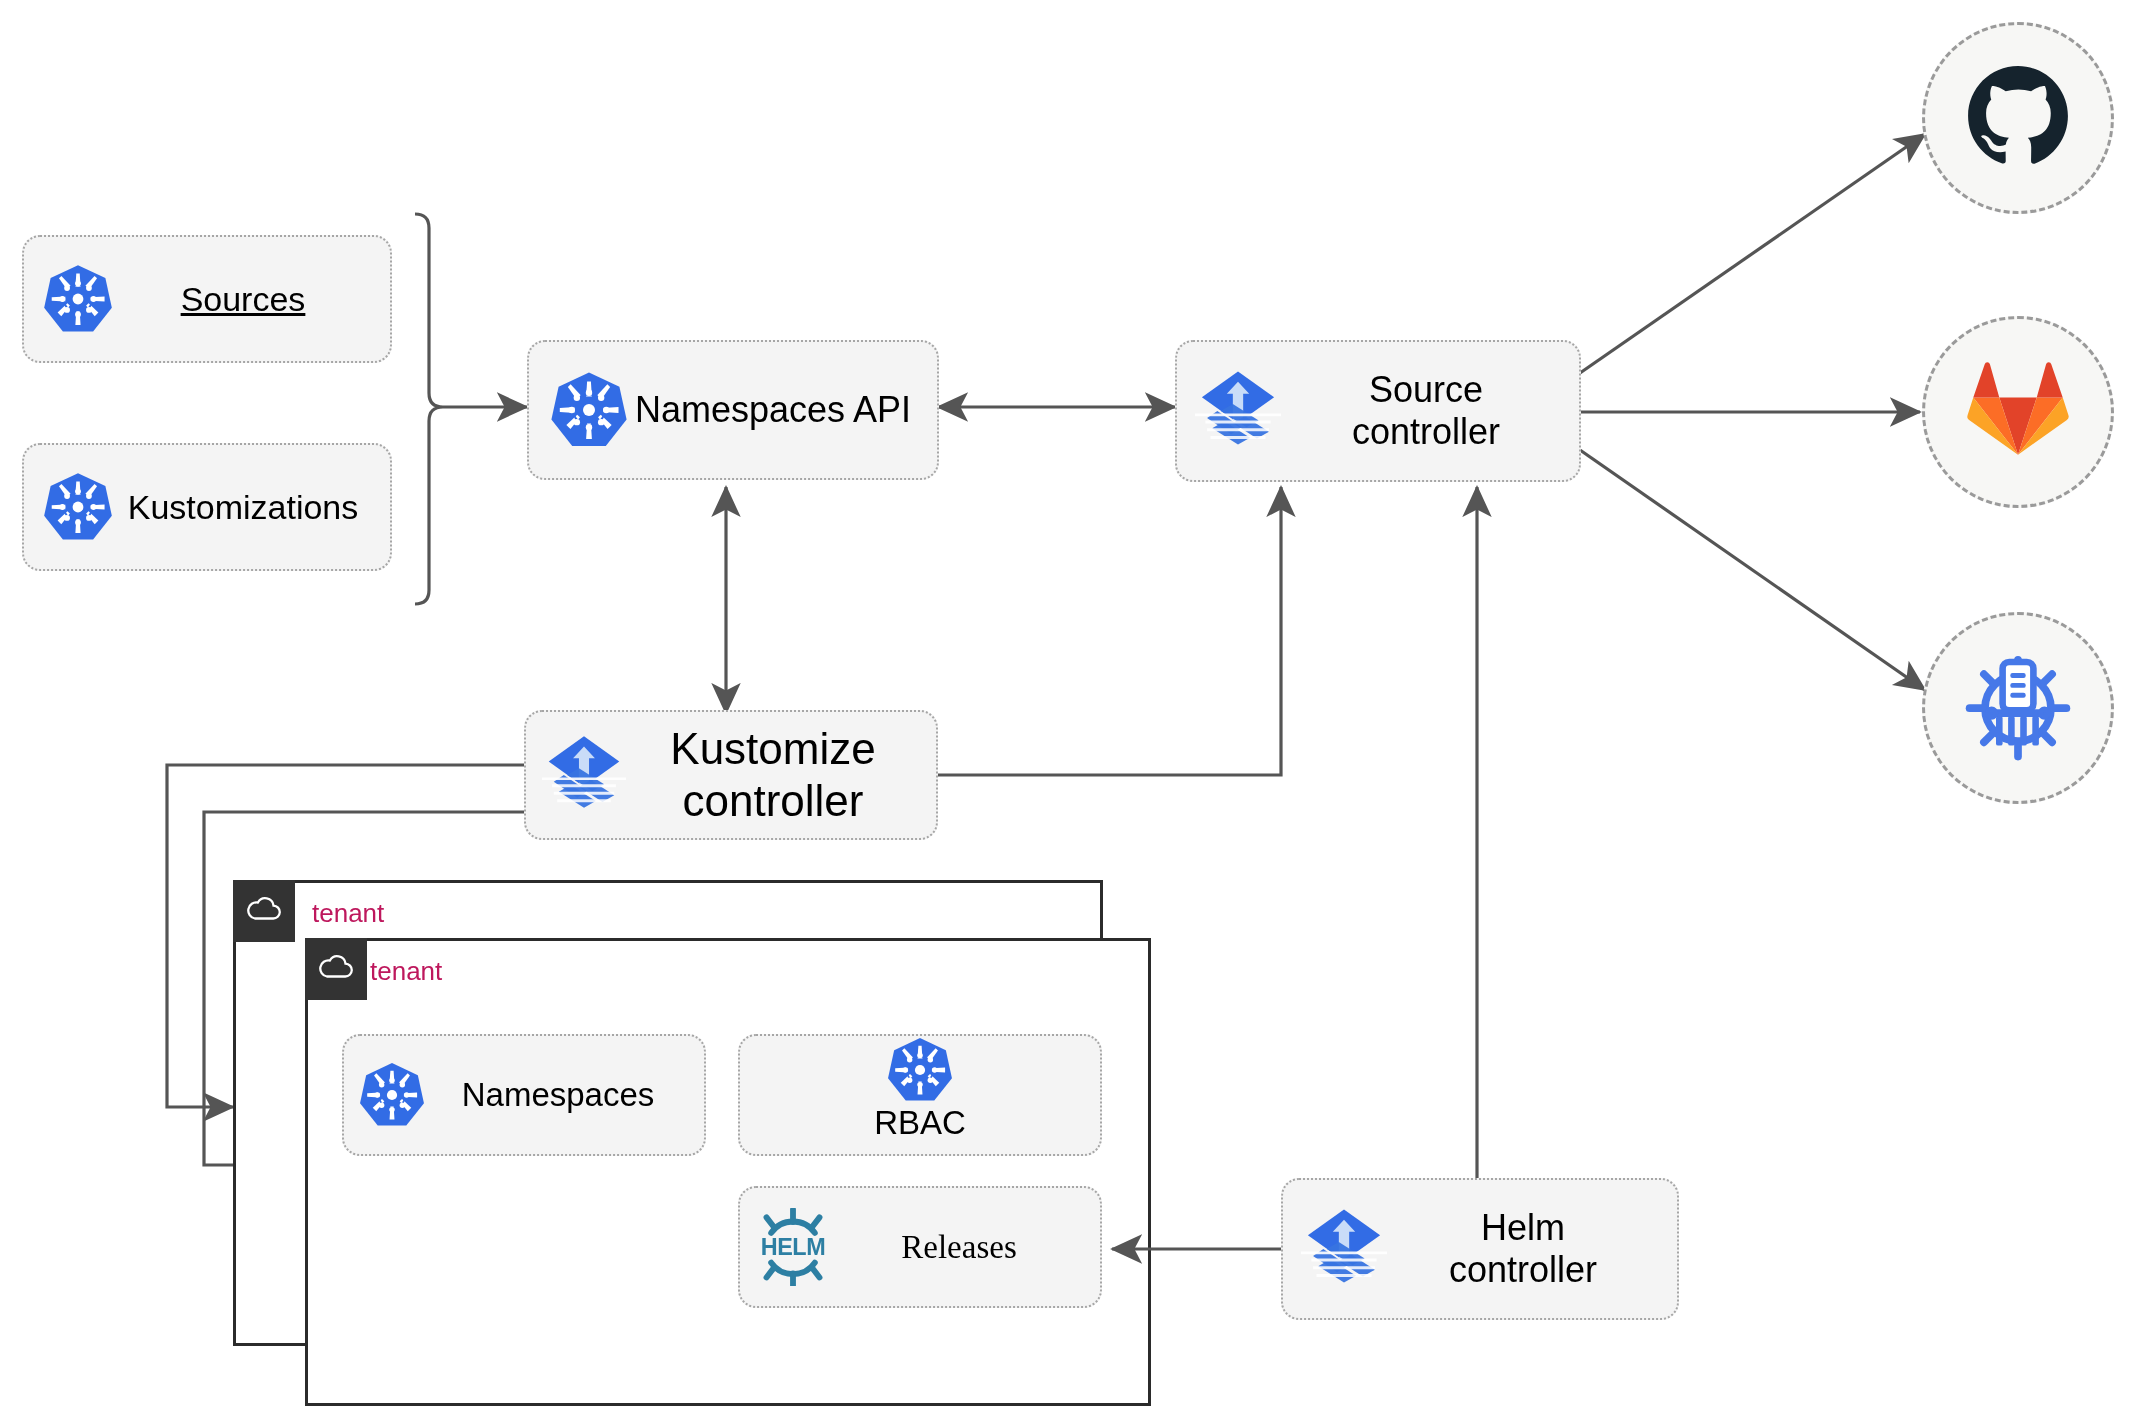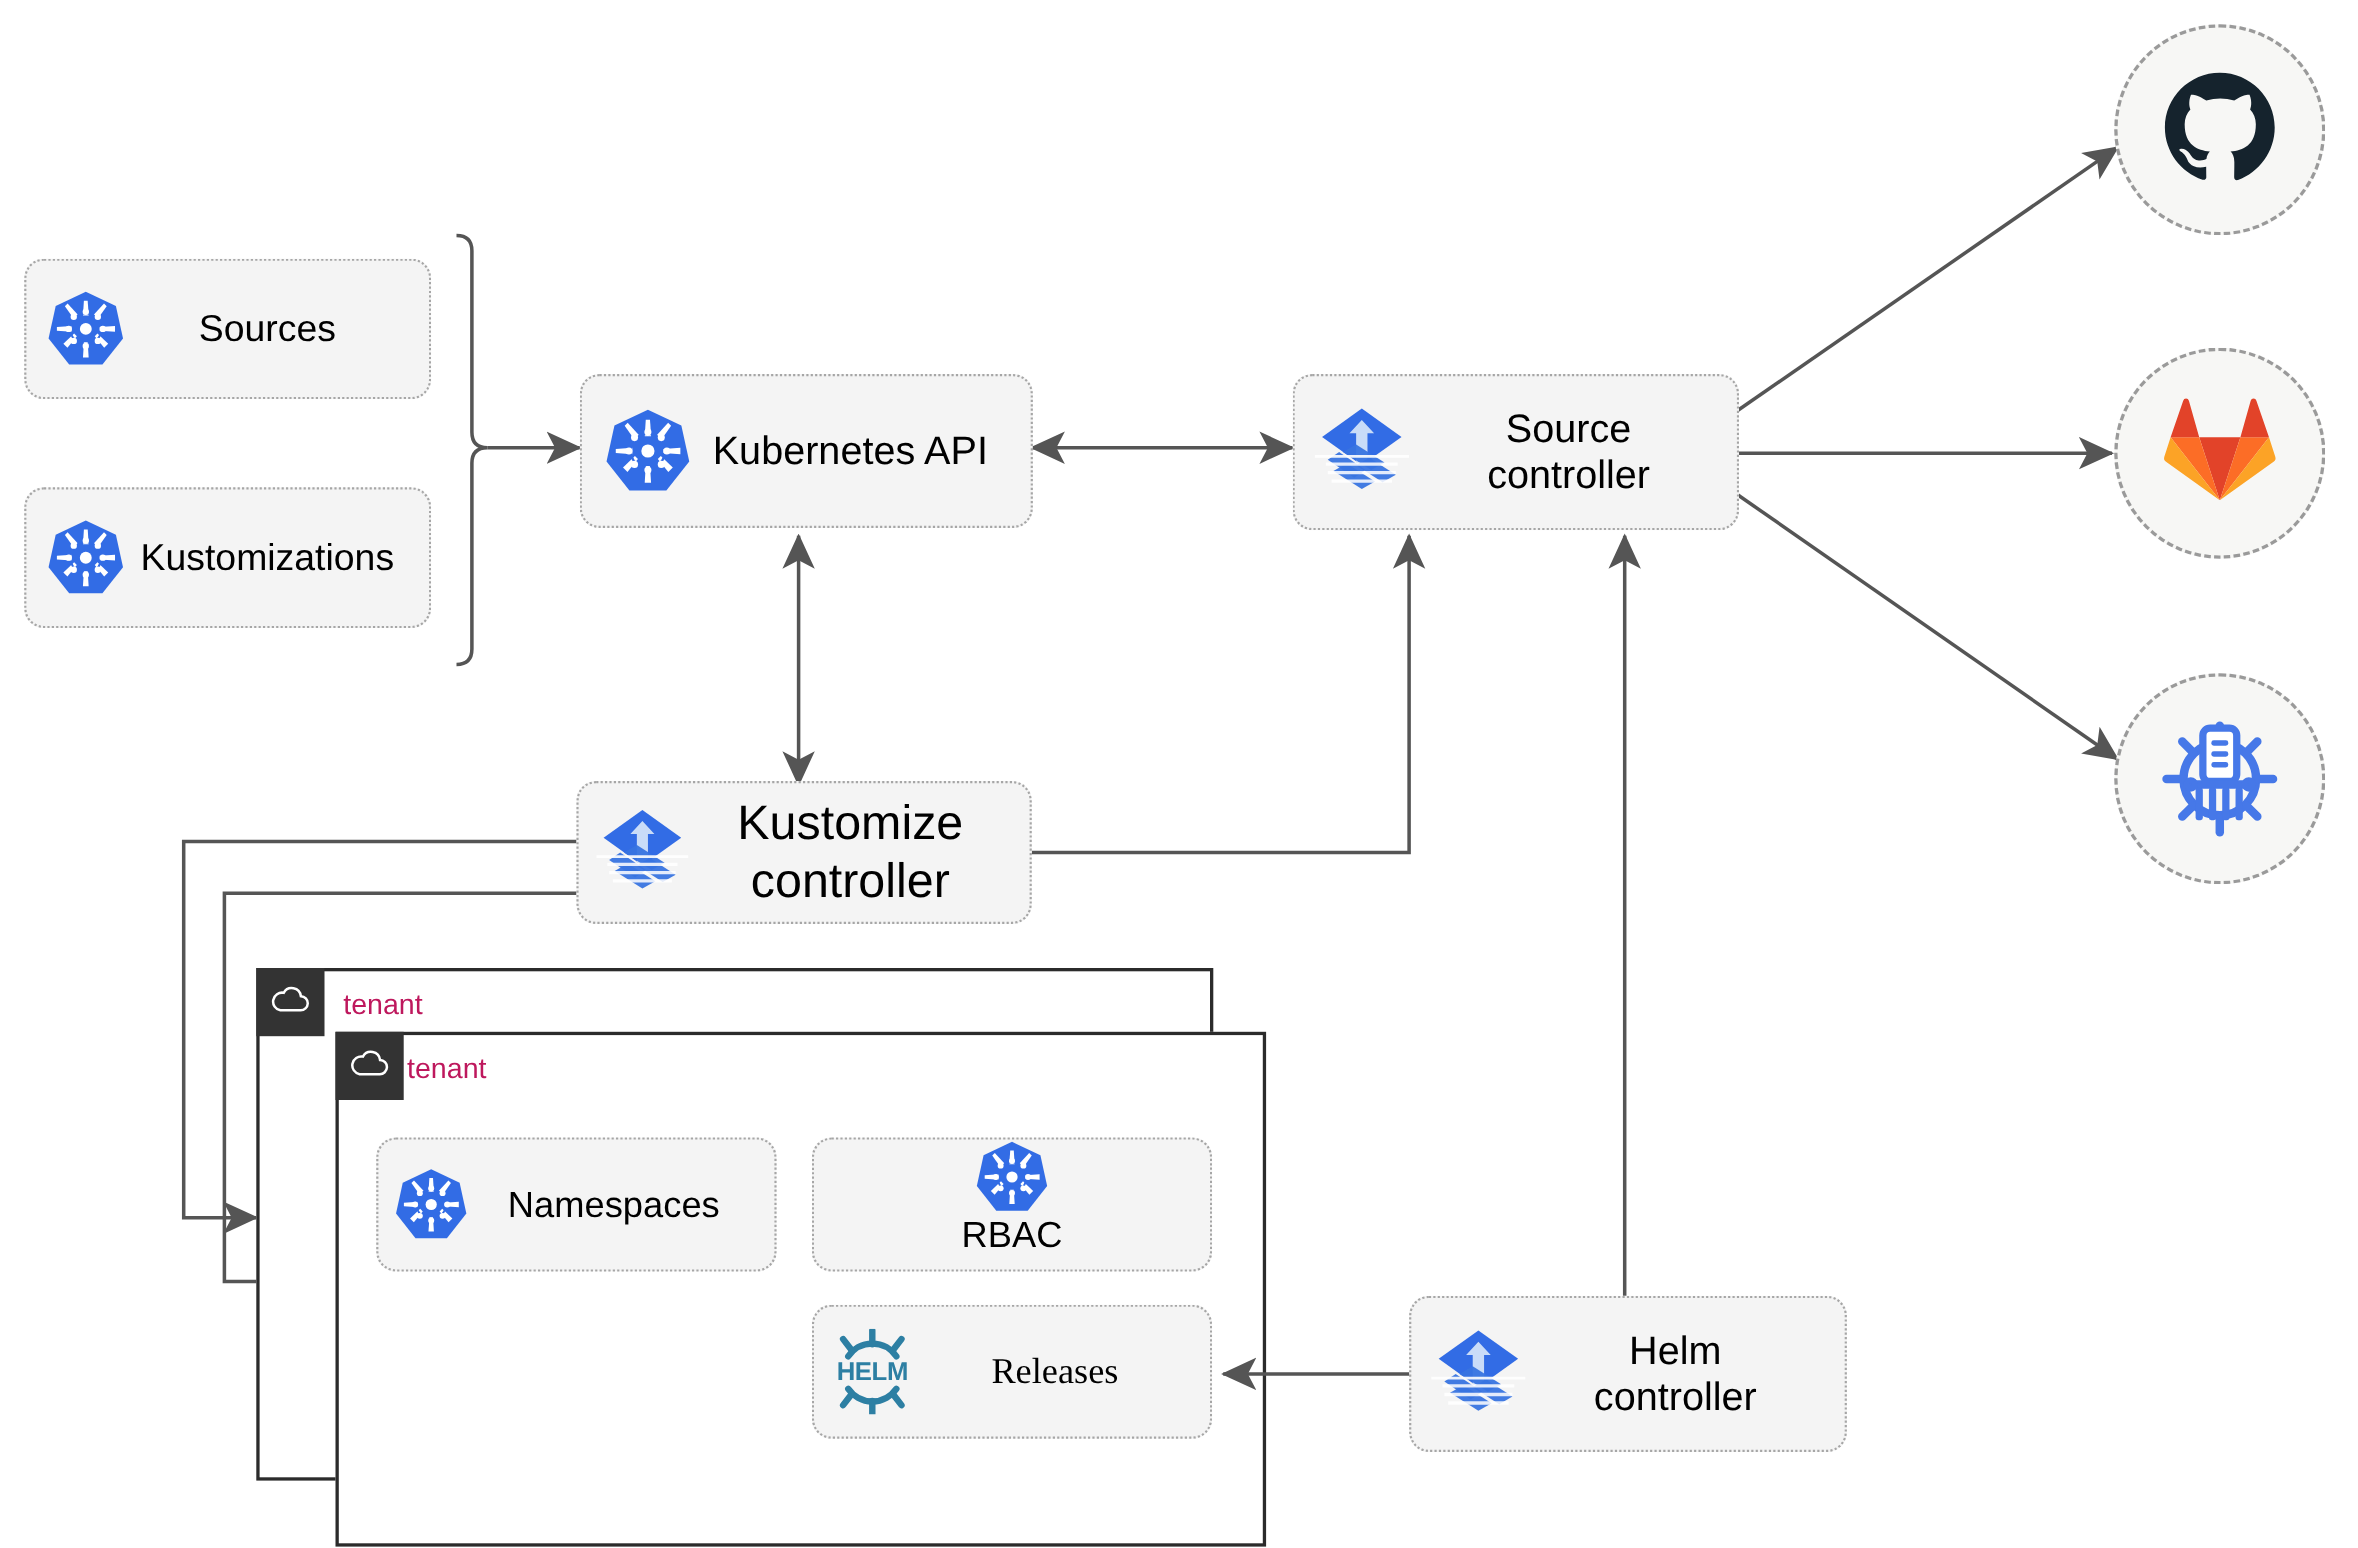--- a/index.html
+++ b/index.html
@@ -232,21 +232,21 @@
       <path d="M 1580 412 L 1920 412" marker-end="url(#ah)"></path>
 
       <path d="M 1580 450 L 1925 690" marker-end="url(#ah)"></path>
 
       <path d="M 524 765 L 167 765 L 167 1107 L 233 1107" marker-end="url(#ah)"></path>
 
       <path d="M 524 812 L 204 812 L 204 1165 L 288 1165" marker-end="url(#ah)"></path>
     </g>
   </svg>
 
-  <div class="node" style="left:22px; top:235px; width:370px; height:128px; padding:0 18px;">
+  <div class="node" style="left:22px; top:235px; width:370px; height:128px; padding:0 18px;text-decoration:underline;">
     <span class="ico">
       <svg width="72" height="72" viewBox="0 0 100 100">
           <use href="#sym-kubernetes"></use>
         </svg>
     </span>
     <span class="lbl" style="font-size:34px;">Sources</span>
   </div>
 
   <div class="node" style="left:22px; top:443px; width:370px; height:128px; padding:0 18px;">
     <span class="ico">
@@ -256,21 +256,21 @@
     </span>
     <span class="lbl" style="font-size:34px;">Kustomizations</span>
   </div>
 
   <div class="node" style="left:527px; top:340px; width:412px; height:140px; padding:0 20px;">
     <span class="ico">
       <svg width="80" height="80" viewBox="0 0 100 100">
           <use href="#sym-kubernetes"></use>
         </svg>
     </span>
-    <span class="lbl" style="font-size:36px;">Kubernetes API</span>
+    <span class="lbl" style="font-size:36px;">Namespaces API</span>
   </div>
 
   <div class="node" style="left:1175px; top:340px; width:406px; height:142px; padding:0 18px;gap:10px;">
     <span class="ico">
       <svg width="86" height="86" viewBox="0 0 100 100">
           <use href="#sym-flux"></use>
         </svg>
     </span>
     <span class="lbl" style="font-size:36px;">Source
 controller</span>

